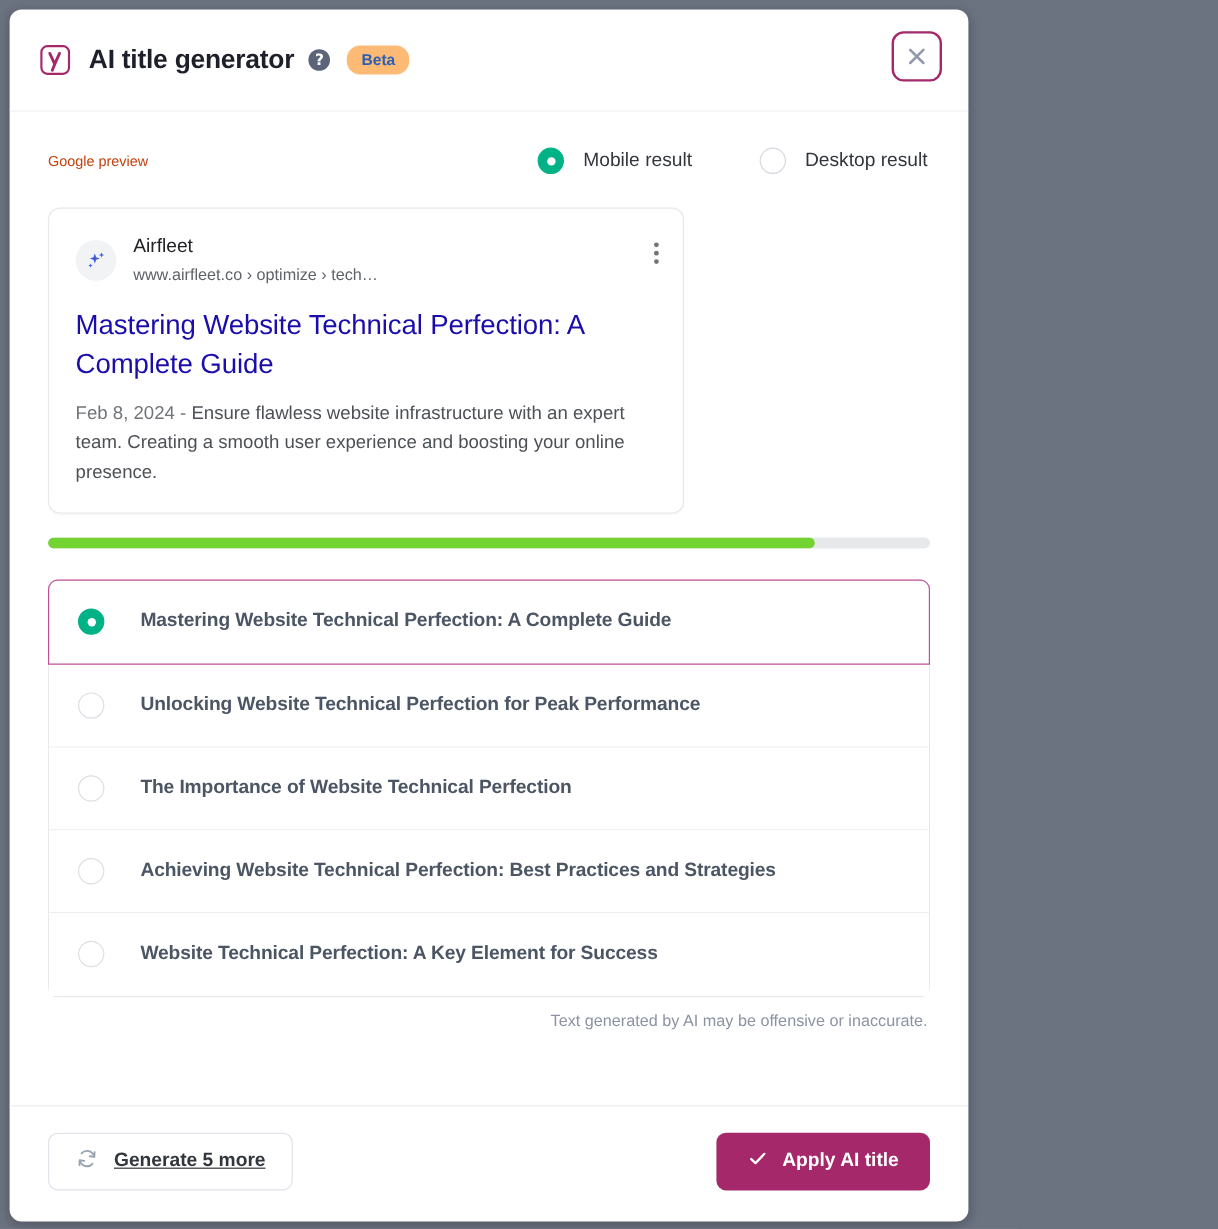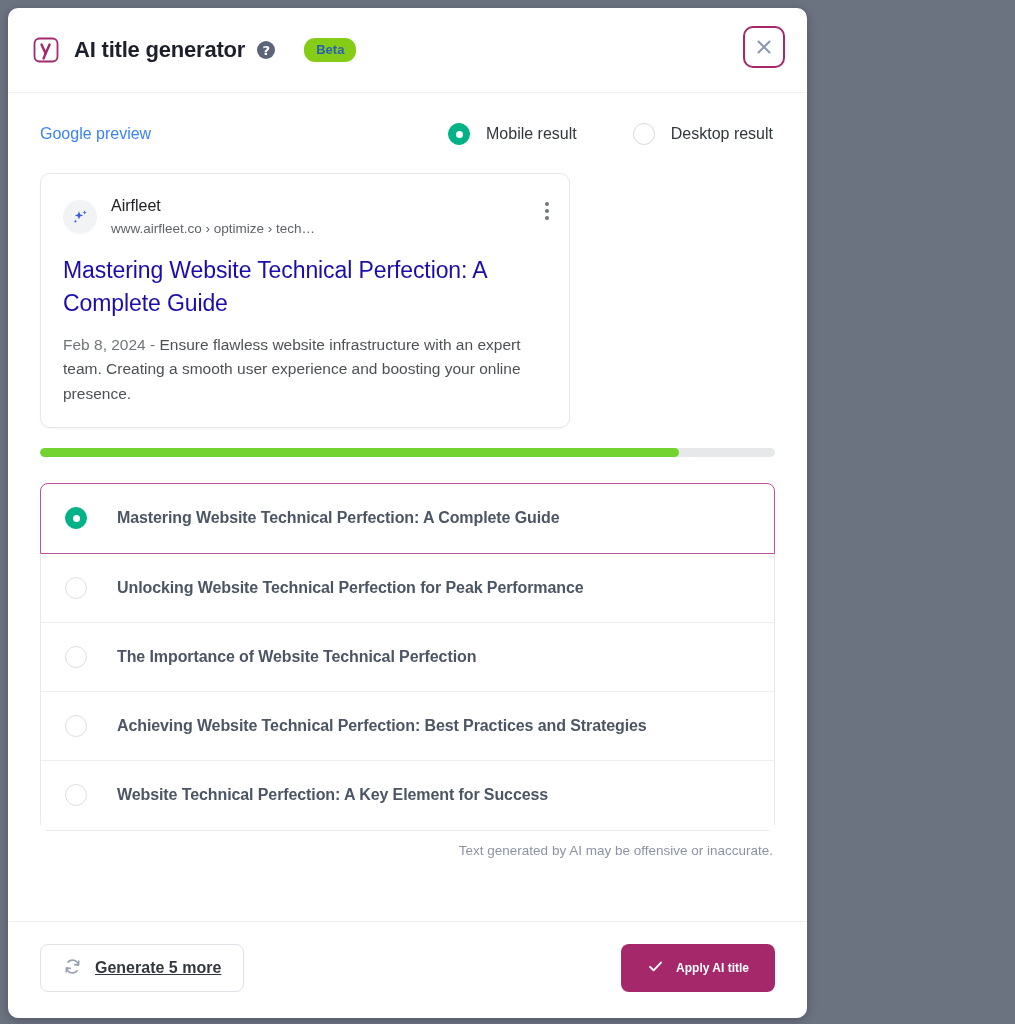--- a/index.html
+++ b/index.html
@@ -38,22 +38,22 @@
   }
   .help-icon {
     width: 18px; height: 18px; border-radius: 50%;
     background: #5b6478; color: #ffffff;
     font-size: 13px; font-weight: bold;
     display: flex; align-items: center; justify-content: center;
     margin-left: 12px; flex: 0 0 18px; cursor: pointer;
     font-family: "DejaVu Sans", sans-serif; line-height: 1;
   }
   .beta-badge {
-    margin-left: 29px;
-    background: #84cc16; color: #2b5fb4;
+    margin-left: 14px;
+    background: #fdba74; color: #2b5fb4;
     font-size: 13px; font-weight: bold;
     padding: 4px 12px 5px; border-radius: 11px;
   }
   .close-button {
     position: absolute; right: 22px; top: 18px;
     width: 42px; height: 42px;
     border: 2px solid #a4286a;
     border-radius: 10px;
     background: #ffffff;
     display: flex; align-items: center; justify-content: center;
@@ -64,21 +64,21 @@
   .modal-body {
     flex: 1 1 auto;
     padding: 30px 32px 0;
     overflow: hidden;
   }
 
   .preview-row {
     display: flex; align-items: center; justify-content: space-between;
     margin-bottom: 28px;
   }
-  .section-label { font-size: 16px; color: #3b82f6; font-weight: normal; }
+  .section-label { font-size: 12px; color: #c2410c; font-weight: normal; }
   .device-toggles { display: flex; align-items: flex-start; gap: 56px; padding-right: 2px; }
   .device-option { display: flex; align-items: center; cursor: pointer; }
   .radio-outer {
     width: 22px; height: 22px; border-radius: 50%;
     border: 1px solid #d6d9e0; background: #ffffff;
     display: flex; align-items: center; justify-content: center;
     flex: 0 0 22px;
   }
   .radio-outer.checked {
     background: #00b285; border-color: #00b285;
@@ -199,21 +199,21 @@
     background: #ffffff; cursor: pointer;
     font-size: 16px; font-weight: bold; color: #32373d;
     font-family: "Liberation Sans", sans-serif;
     text-decoration: underline;
   }
   .btn-apply {
     display: flex; align-items: center; gap: 12px;
     height: 48px; padding: 0 26px;
     border: none; border-radius: 8px;
     background: #a4286a; cursor: pointer;
-    font-size: 12px; font-weight: bold; color: #ffffff;
+    font-size: 16px; font-weight: bold; color: #ffffff;
     font-family: "Liberation Sans", sans-serif;
   }
 </style>
 </head>
 <body>
 
 <div class="modal">
 
   <div class="modal-header">
     <span class="yoast-logo">

